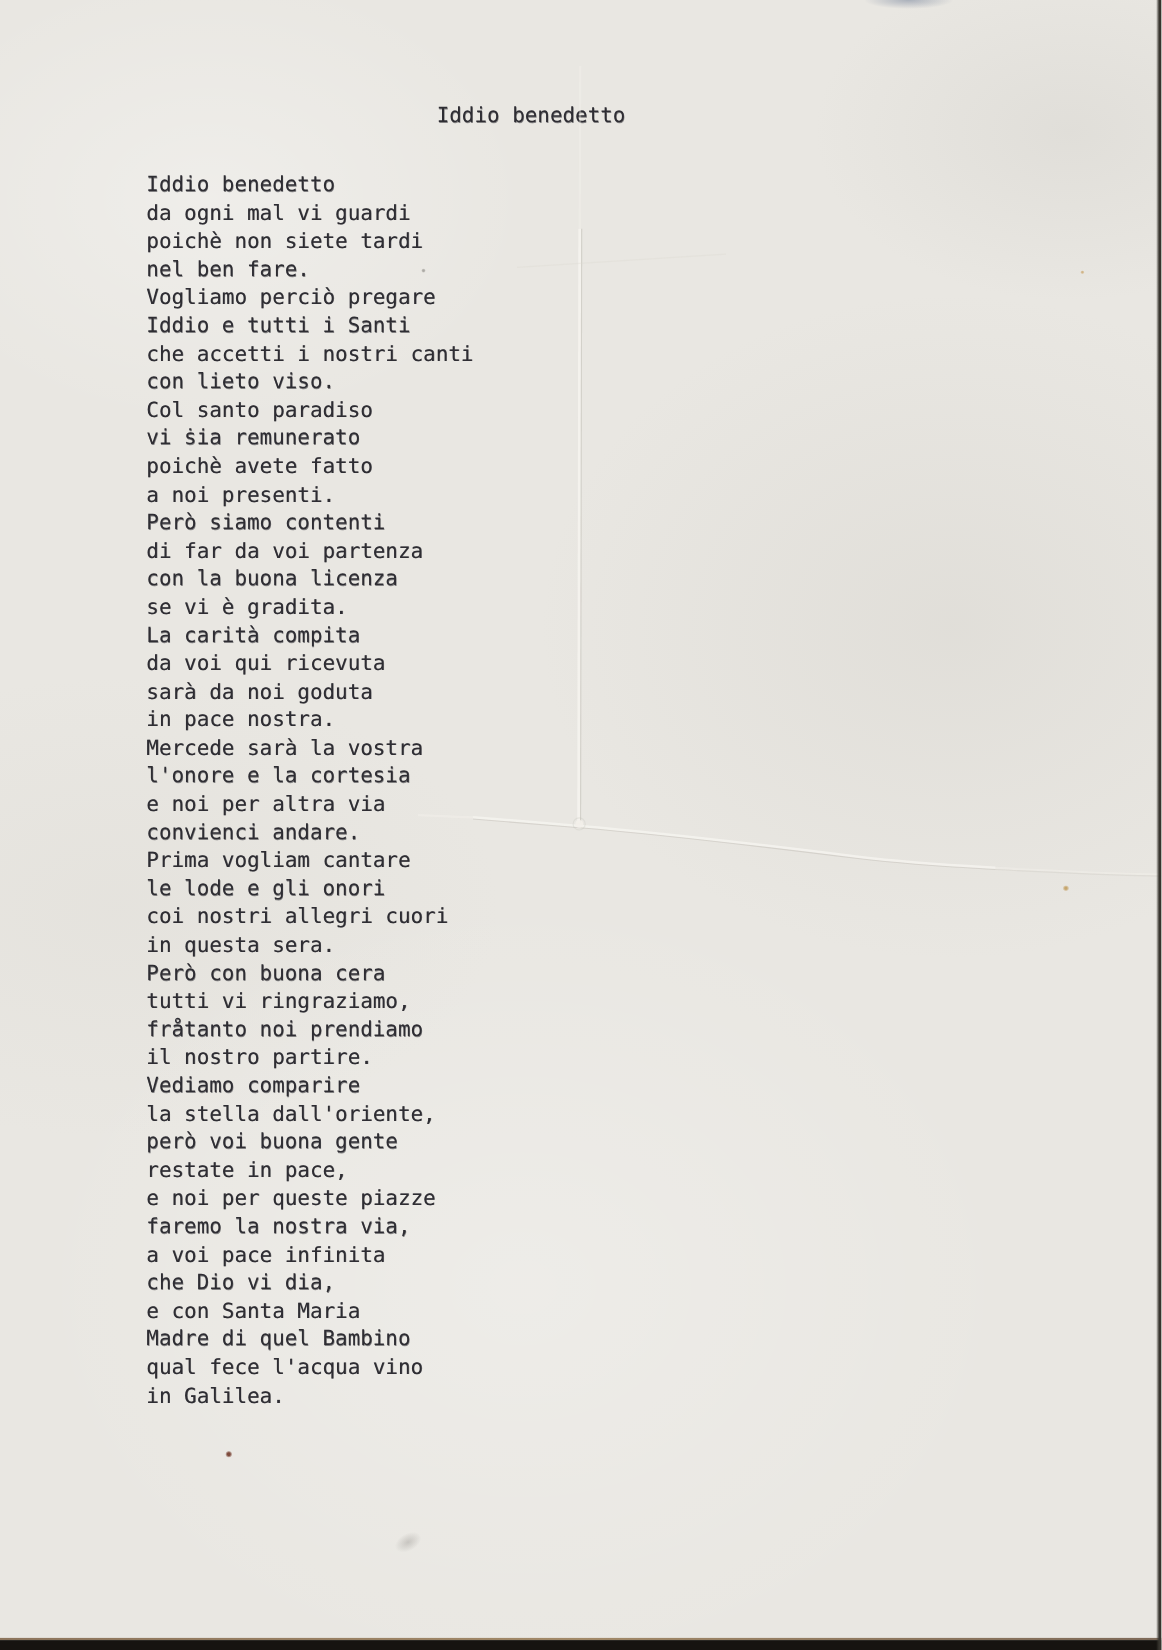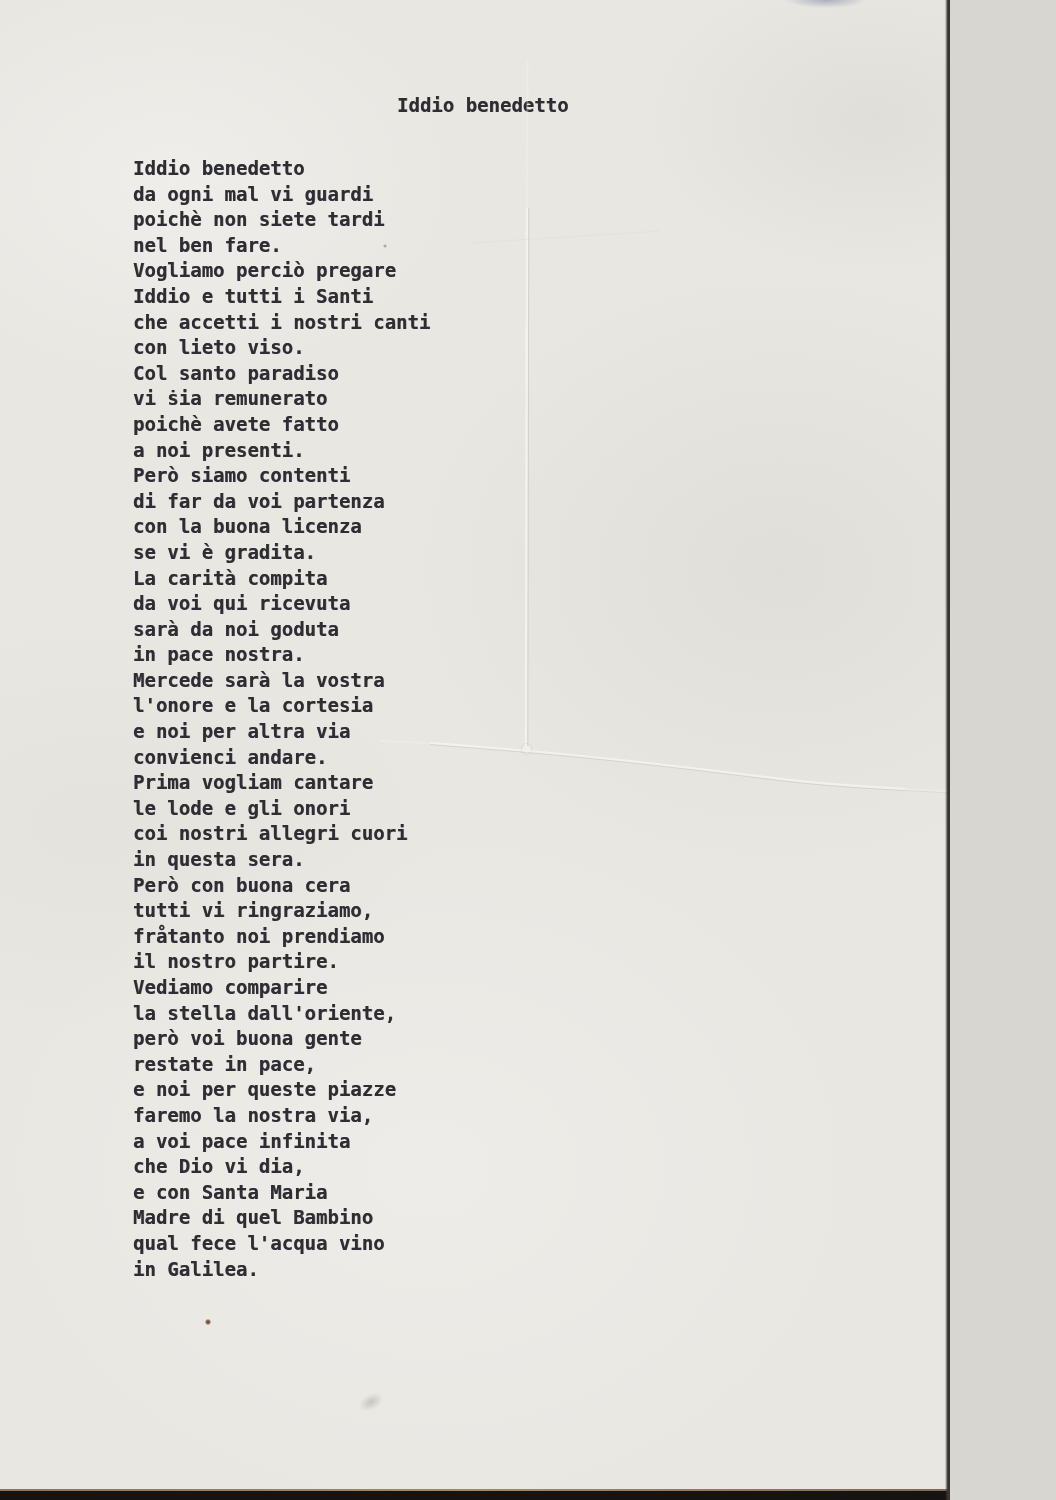--- a/index.html
+++ b/index.html
@@ -2,34 +2,33 @@
 <html><head>
 <meta charset="utf-8">
 <style>
   html, body {
     margin: 0;
     padding: 0;
     background: #d8d6d1;
   }
   .paper {
     position: relative;
-    width: 908px;
+    width: 1056px;
     height: 1500px;
     overflow: hidden;
     background-color: #e9e7e2;
     background-image:
       radial-gradient(ellipse 420px 300px at 18% 12%, rgba(255,255,255,0.28), rgba(255,255,255,0) 70%),
       radial-gradient(ellipse 520px 420px at 82% 38%, rgba(203,200,193,0.28), rgba(203,200,193,0) 72%),
       radial-gradient(ellipse 650px 520px at 45% 78%, rgba(255,255,255,0.22), rgba(255,255,255,0) 70%),
       radial-gradient(ellipse 330px 220px at 92% 8%, rgba(198,196,190,0.25), rgba(198,196,190,0) 70%),
       radial-gradient(ellipse 500px 300px at 10% 55%, rgba(210,207,200,0.18), rgba(210,207,200,0) 70%);
     font-family: "DejaVu Sans Mono", "Liberation Mono", monospace;
-    font-weight: bold;
+    font-weight: normal;
     color: #2e2d33;
-    padding-left: 42px;
   }
   .title {
     position: absolute;
     left: 397px;
     top: 93px;
     font-size: 19px;
     line-height: 25.6px;
     white-space: pre;
     text-shadow: 0.4px 0.4px 0.5px rgba(42,41,48,0.55);
   }

